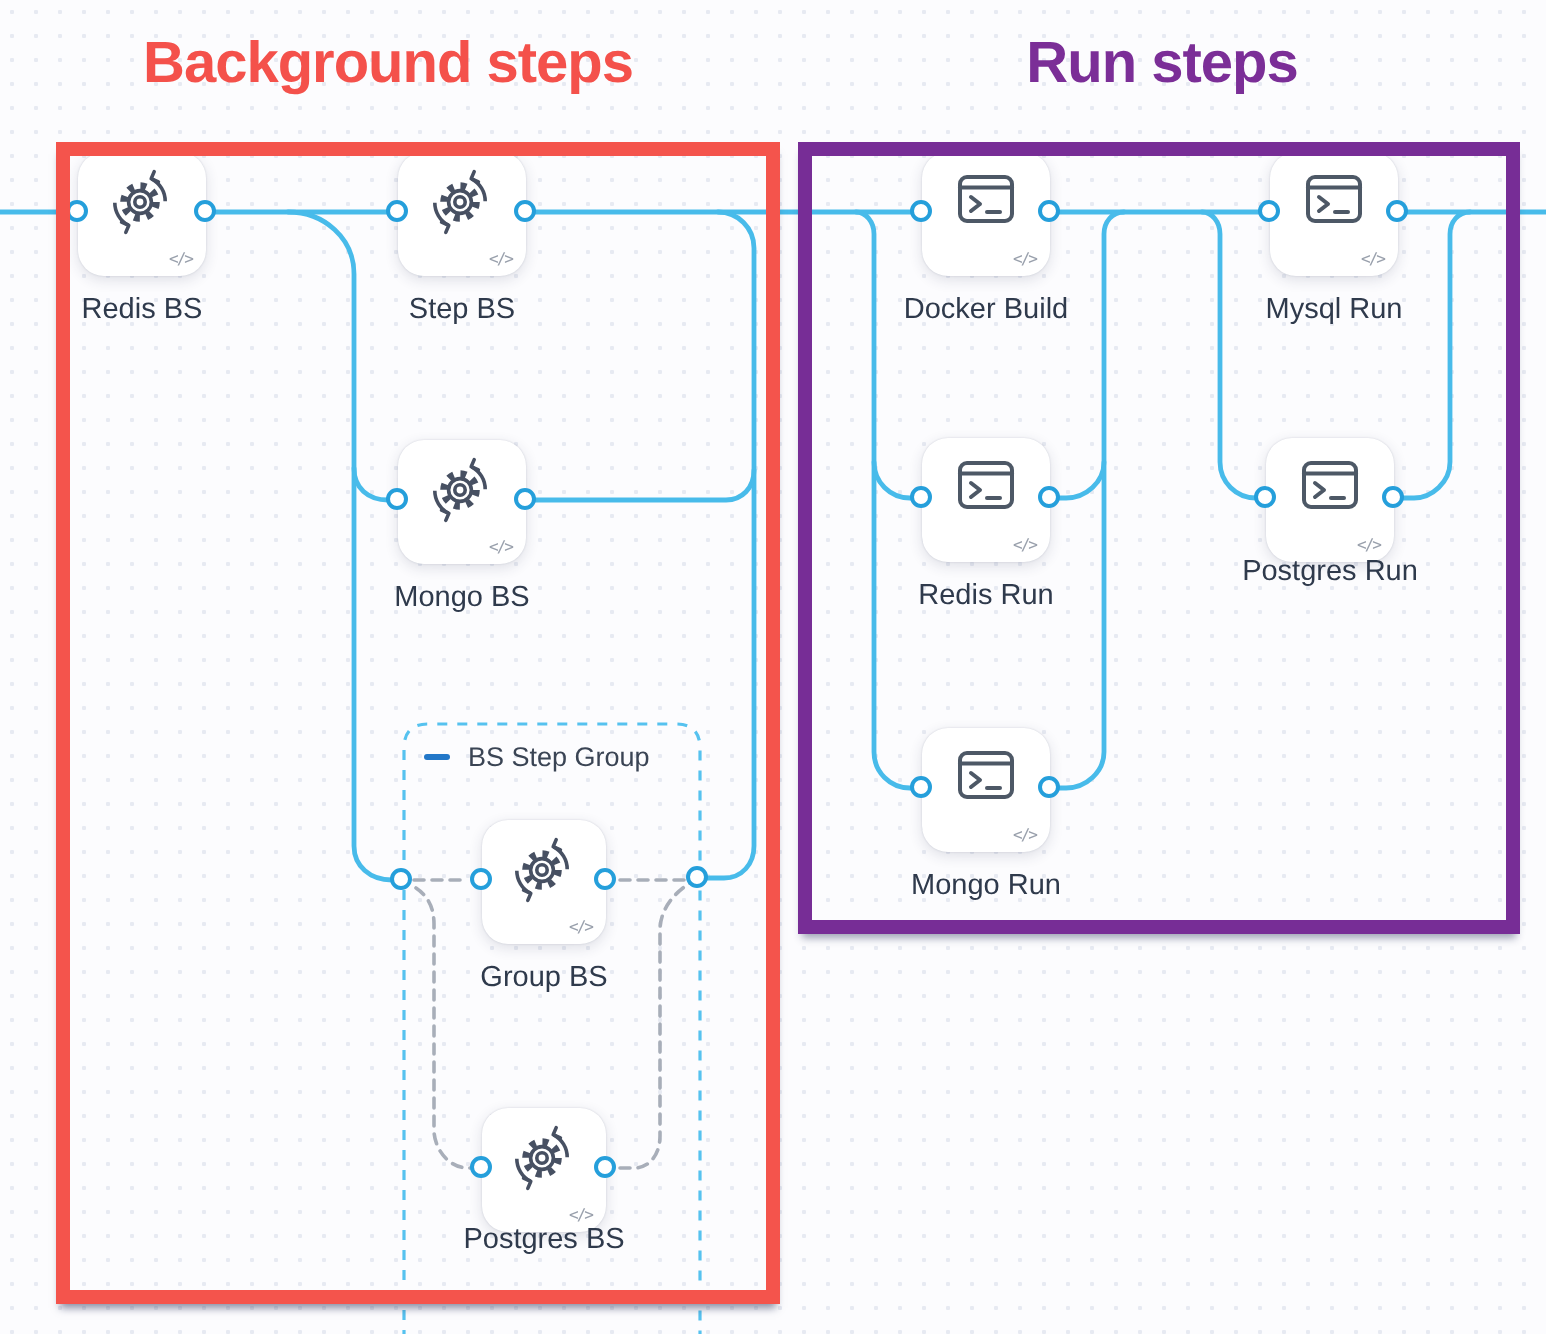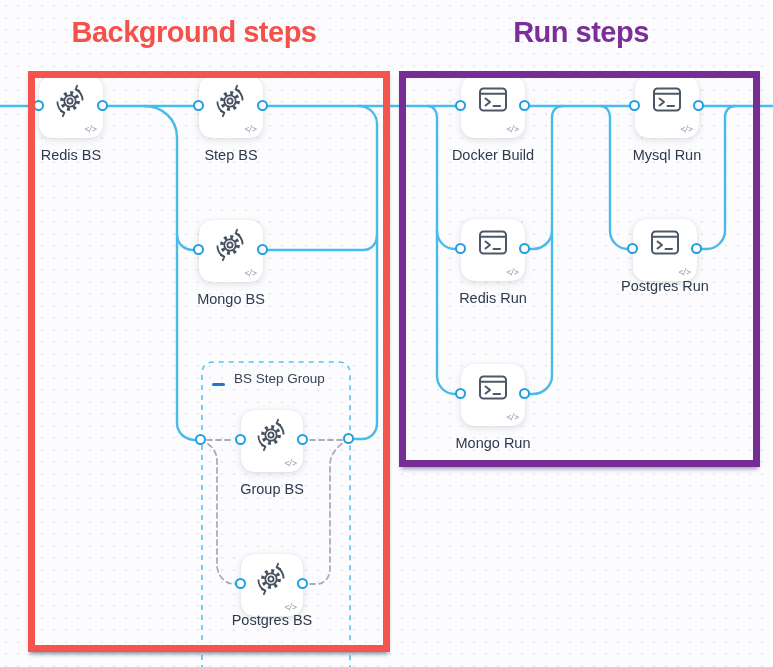--- a/index.html
+++ b/index.html
@@ -41,21 +41,21 @@
     left:399px;top:71px;width:347px;height:382px;border:7px solid #772D96;
     box-shadow:0 4px 4px -2px rgba(40,50,90,0.45);
   }
   .big-title{
     position:absolute;top:16px;transform:translateX(-50%);z-index:4;
     font-size:29px;font-weight:bold;letter-spacing:-0.5px;white-space:nowrap;
   }
   .title-red{left:194px;color:#F4514B;}
   .title-purple{left:581px;color:#7B2E97;text-align:center;}
   .group-label{
-    position:absolute;left:212px;top:371px;z-index:2;display:flex;align-items:flex-end;gap:9px;
+    position:absolute;left:212px;top:371px;z-index:2;display:flex;align-items:center;gap:9px;
   }
   .group-dash{width:13px;height:3px;border-radius:2px;background:#2277C8;cursor:pointer;}
   .group-label-text{font-size:13.5px;color:#3A4454;white-space:nowrap;}
 </style>
 </head>
 <body>
 
 <div id="stage">
 
   <svg width="0" height="0" style="position:absolute" aria-hidden="true">

